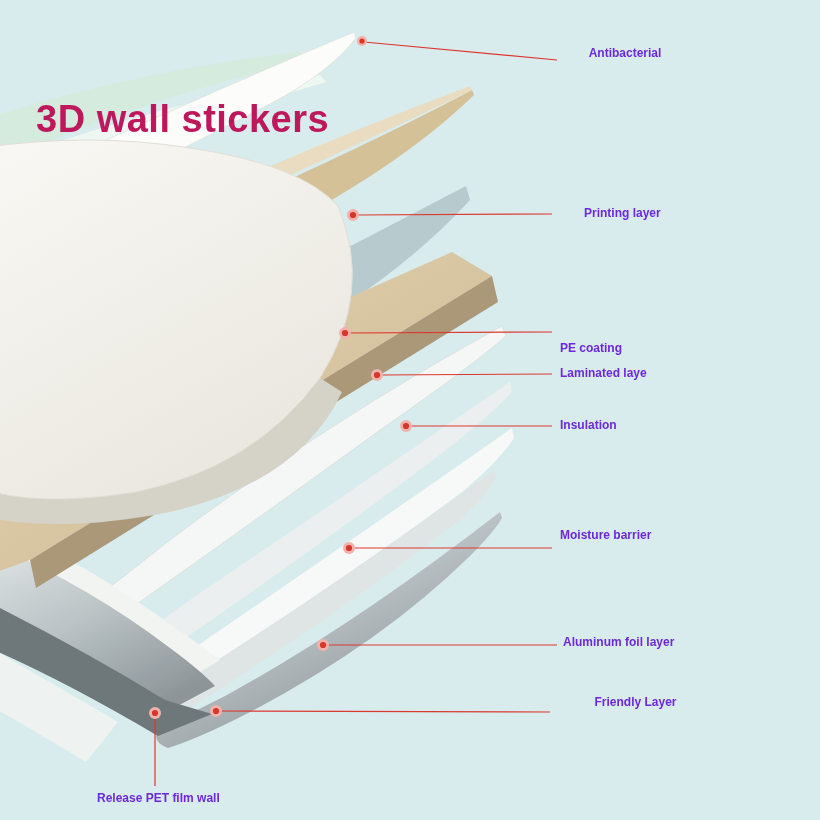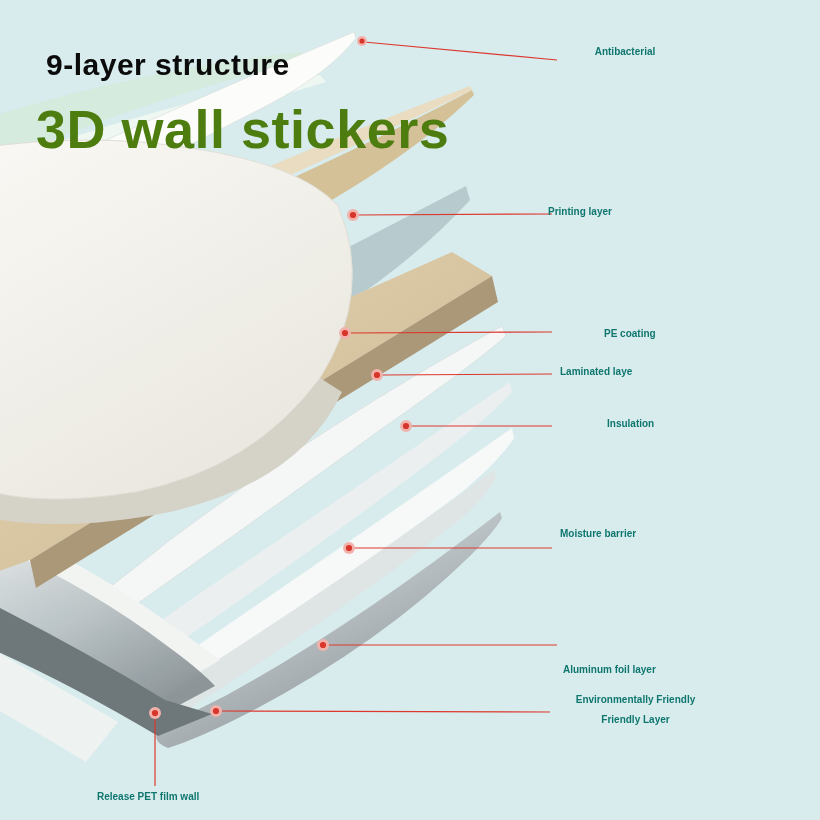--- a/index.html
+++ b/index.html
@@ -10,36 +10,36 @@
     overflow:hidden;
     font-family:"Liberation Sans", sans-serif;
   }
   #art{position:absolute;left:0;top:0;}
   .hdr-sub{
     position:absolute;left:46px;top:48px;
     font-size:30px;font-weight:800;color:#0b0b0b;letter-spacing:.5px;
   }
   .hdr-main{
     position:absolute;left:36px;top:98px;
-    font-size:54px;font-weight:800;color:#4d7c0f;letter-spacing:.5px;
+    font-size:38px;font-weight:800;color:#be185d;letter-spacing:.5px;
   }
   .label{
     position:absolute;
-    font-size:10px;font-weight:bold;color:#0f766e;
+    font-size:12px;font-weight:bold;color:#6d28d9;
     white-space:nowrap;line-height:1.2;
   }
   .label.block{white-space:normal;text-align:center;}
   .label.block span{display:block;}
   .lbl-anti{left:540px;top:44px;width:170px;line-height:1.55;}
-  .lbl-print{left:548px;top:206px;}
-  .lbl-pe{left:560px;top:328px;margin-left:44px;}
+  .lbl-print{left:584px;top:206px;}
+  .lbl-pe{left:560px;top:341px;}
   .lbl-lam{left:560px;top:366px;}
-  .lbl-ins{left:560px;top:418px;margin-left:47px;}
+  .lbl-ins{left:560px;top:418px;}
   .lbl-moist{left:560px;top:528px;}
-  .lbl-alum{left:563px;top:664px;}
+  .lbl-alum{left:563px;top:635px;}
   .lbl-adh{left:533px;top:690px;width:205px;line-height:2.0;}
   .lbl-rel{left:97px;top:791px;}
 </style>
 </head>
 <body>
 
 <div id="stage">
 
   <svg id="art" width="820" height="820" viewBox="0 0 820 820">
     <defs>
@@ -131,34 +131,32 @@
           <circle cx="216" cy="711" r="6" fill="#f1b2ab"></circle>
           <circle cx="216" cy="711" r="3.1" fill="#d8352b"></circle>
         </g>
       <g>
           <circle cx="155" cy="713" r="6" fill="#f1b2ab"></circle>
           <circle cx="155" cy="713" r="3.1" fill="#d8352b"></circle>
         </g>
     </g>
   </svg>
 
-  <div class="hdr-sub">9-layer structure</div>
   <div class="hdr-main">3D wall stickers</div>
 
   <div class="label block lbl-anti">
     <span>Antibacterial</span>
   </div>
 
   <div class="label lbl-print">Printing layer</div>
   <div class="label lbl-pe">PE coating</div>
   <div class="label lbl-lam">Laminated laye</div>
   <div class="label lbl-ins">Insulation</div>
   <div class="label lbl-moist">Moisture barrier</div>
   <div class="label lbl-alum">Aluminum foil layer</div>
 
   <div class="label block lbl-adh">
-    <span>Environmentally Friendly</span>
     <span>Friendly Layer</span>
   </div>
 
   <div class="label lbl-rel">Release PET film wall</div>
 
 </div>
 
 </body></html>

